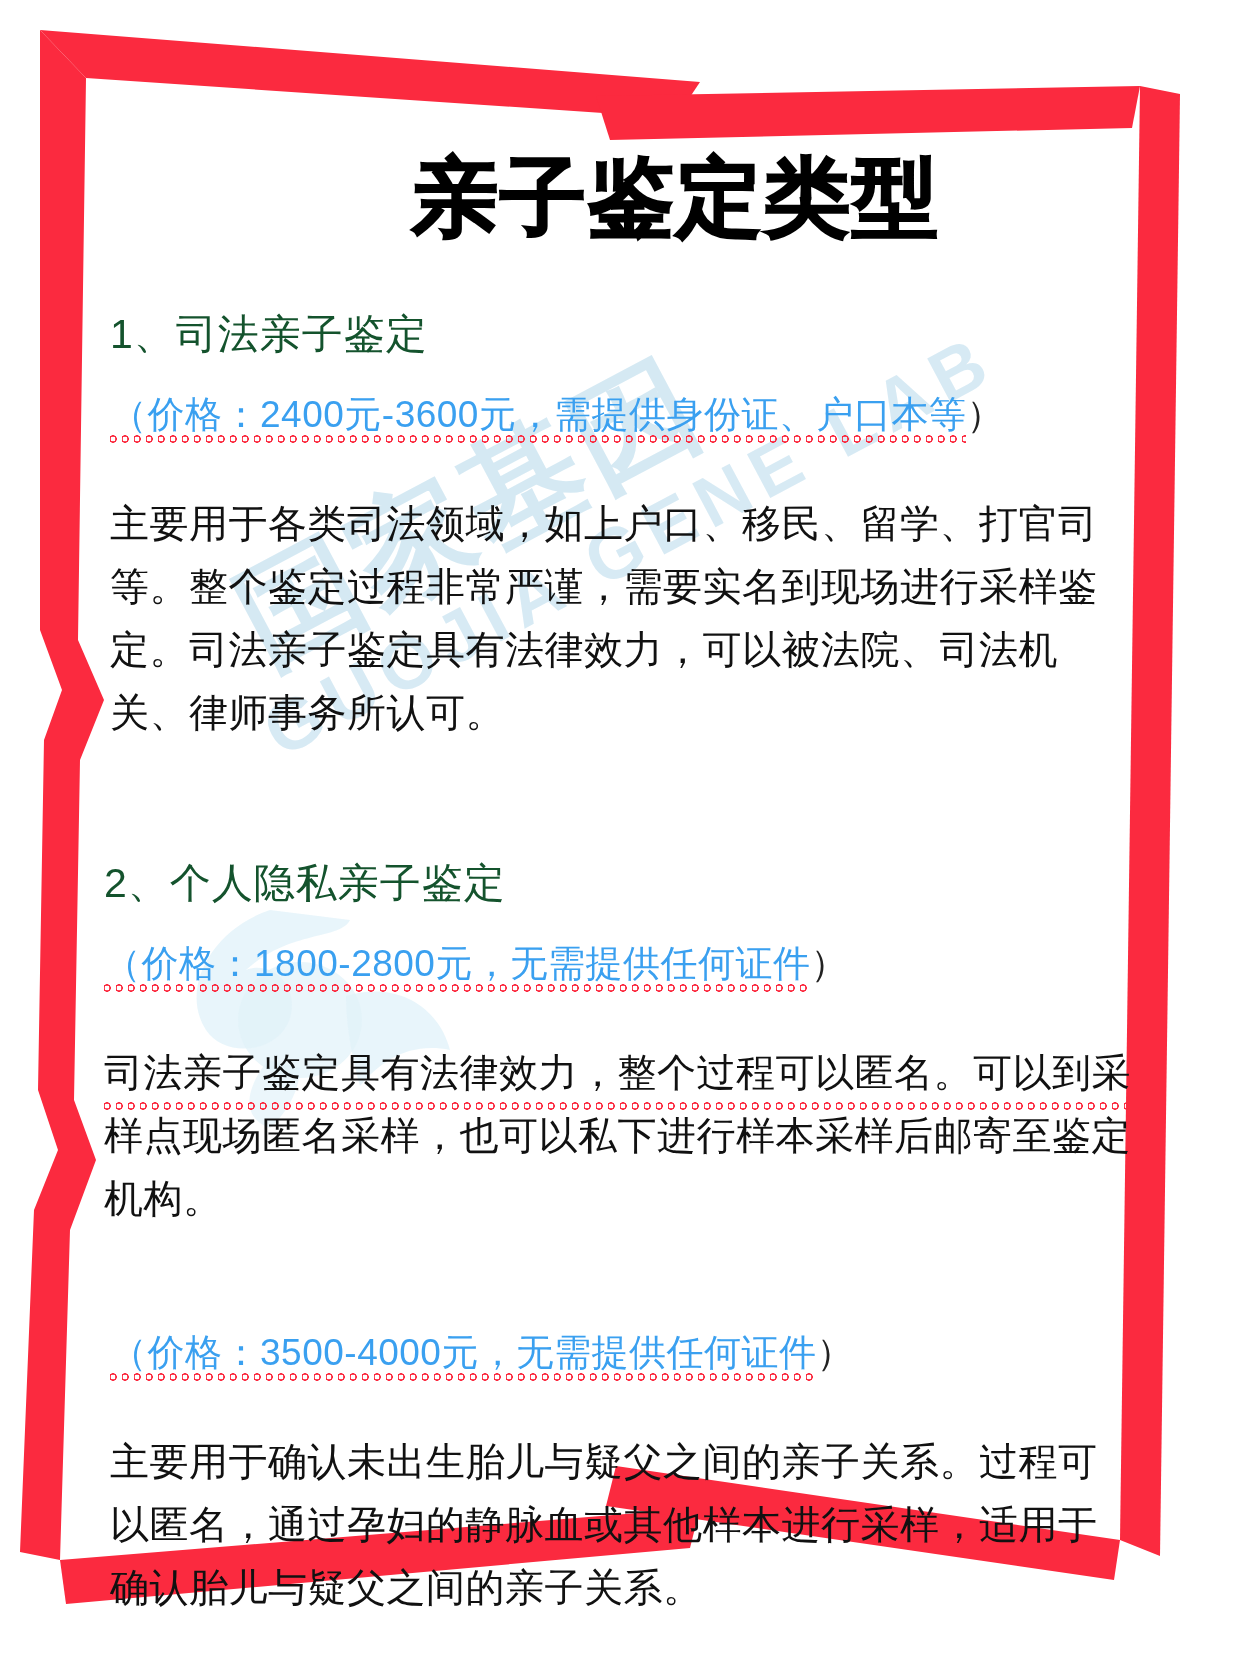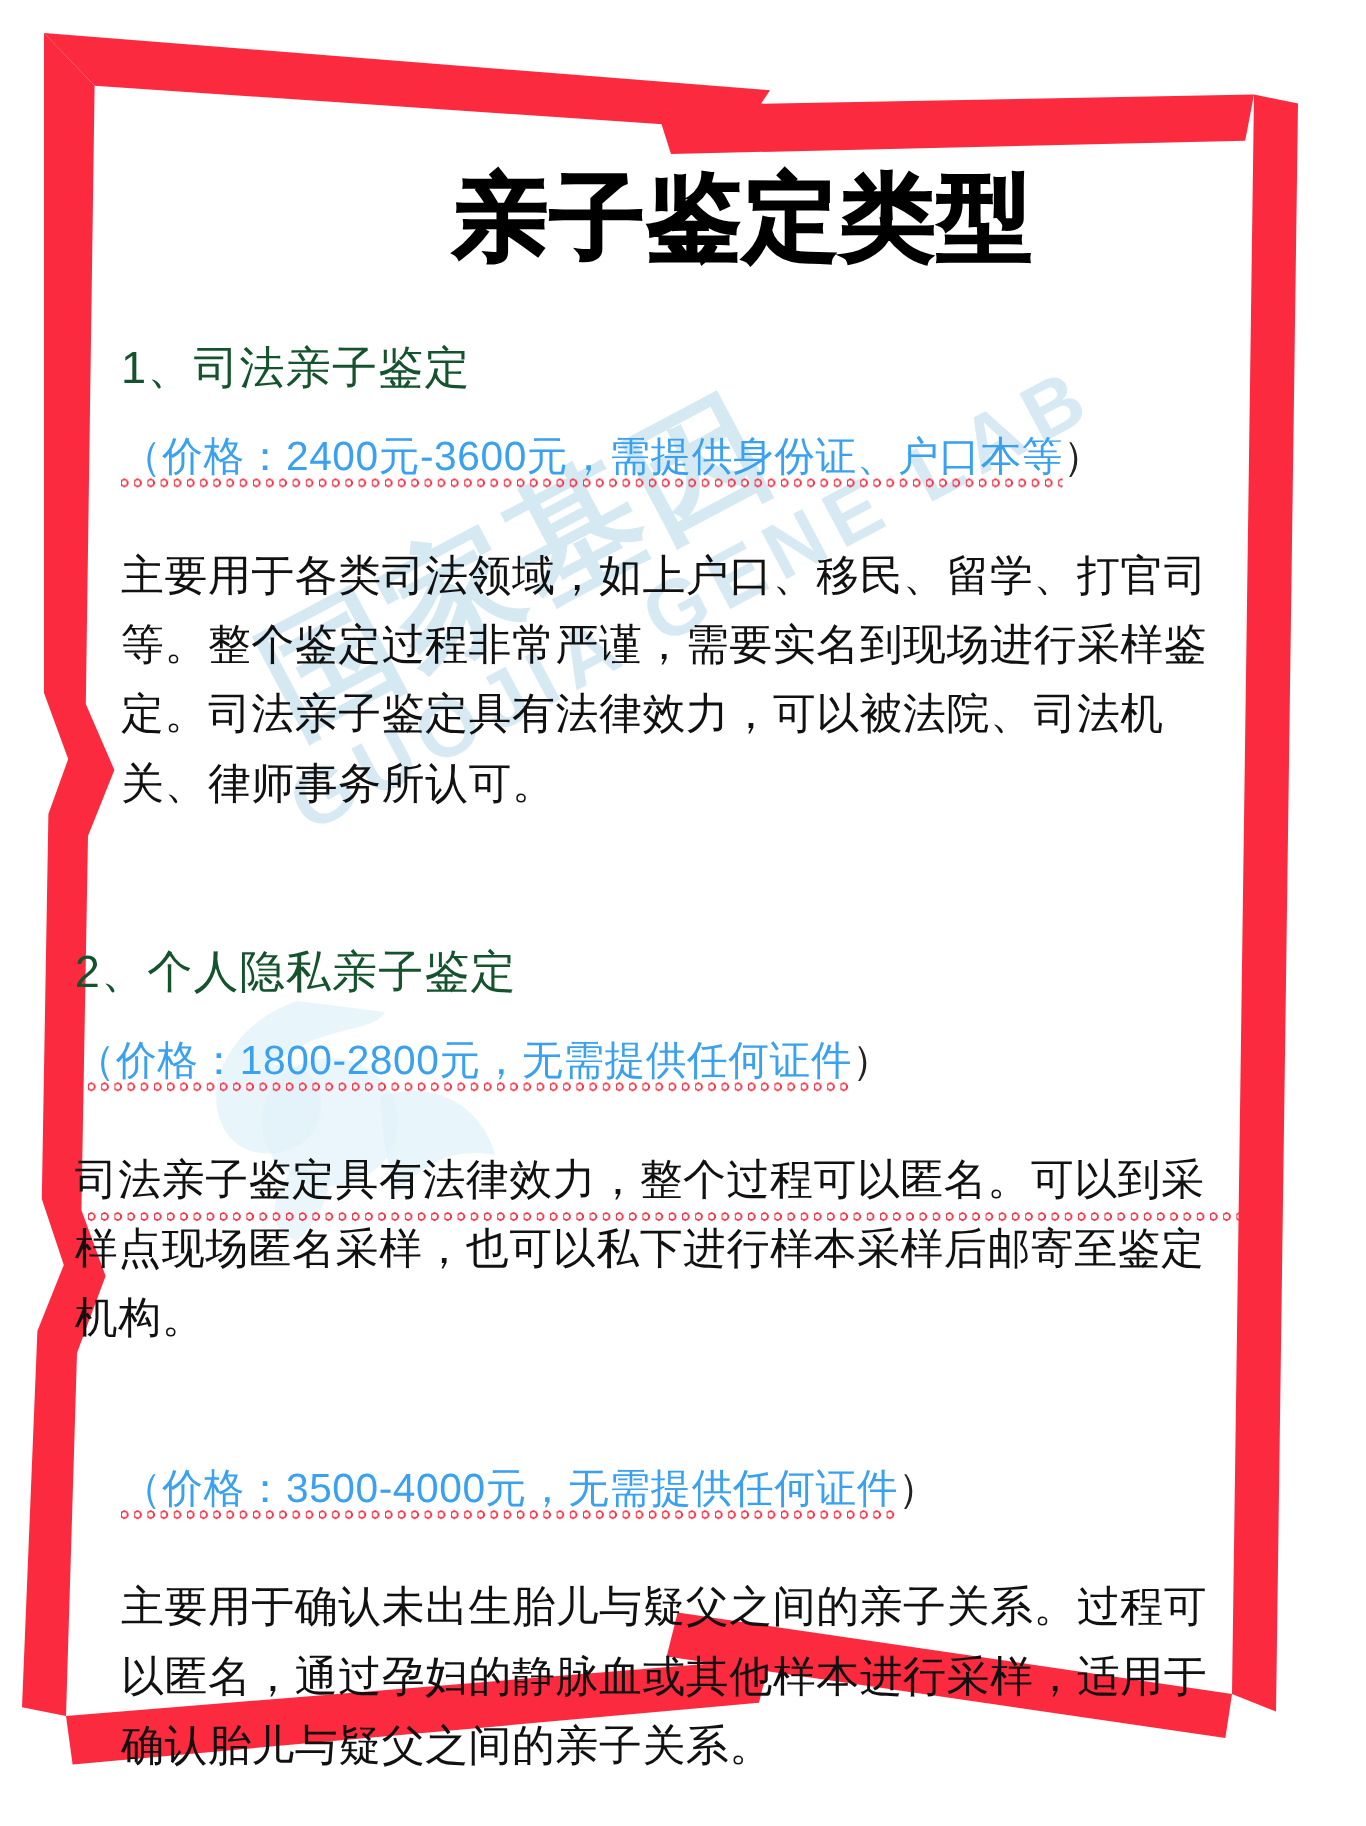--- a/index.html
+++ b/index.html
@@ -132,21 +132,21 @@
   }
   .body.wavy-multi {
     background-image:
       radial-gradient(circle at 3px 5px, transparent 2.2px, #fb2a3f 2.6px, #fb2a3f 3.6px, transparent 4px);
     background-size: 12px 10px;
     background-repeat: repeat-x;
     background-position: 0 1.55em;
     padding-bottom: 0;
   }
 
-  .s2 { padding-left: 68px; padding-right: 110px; }
+  .s2 { padding-left: 104px; padding-right: 110px; }
   .s2 .heading { padding-left: 0; }
   .spacer-lg { height: 62px; }
   .spacer-xl { height: 96px; }
 </style>
 </head>
 <body>
 
 <div class="frame">
   <svg width="1242" height="1660" viewBox="0 0 1242 1660" xmlns="http://www.w3.org/2000/svg">
 

